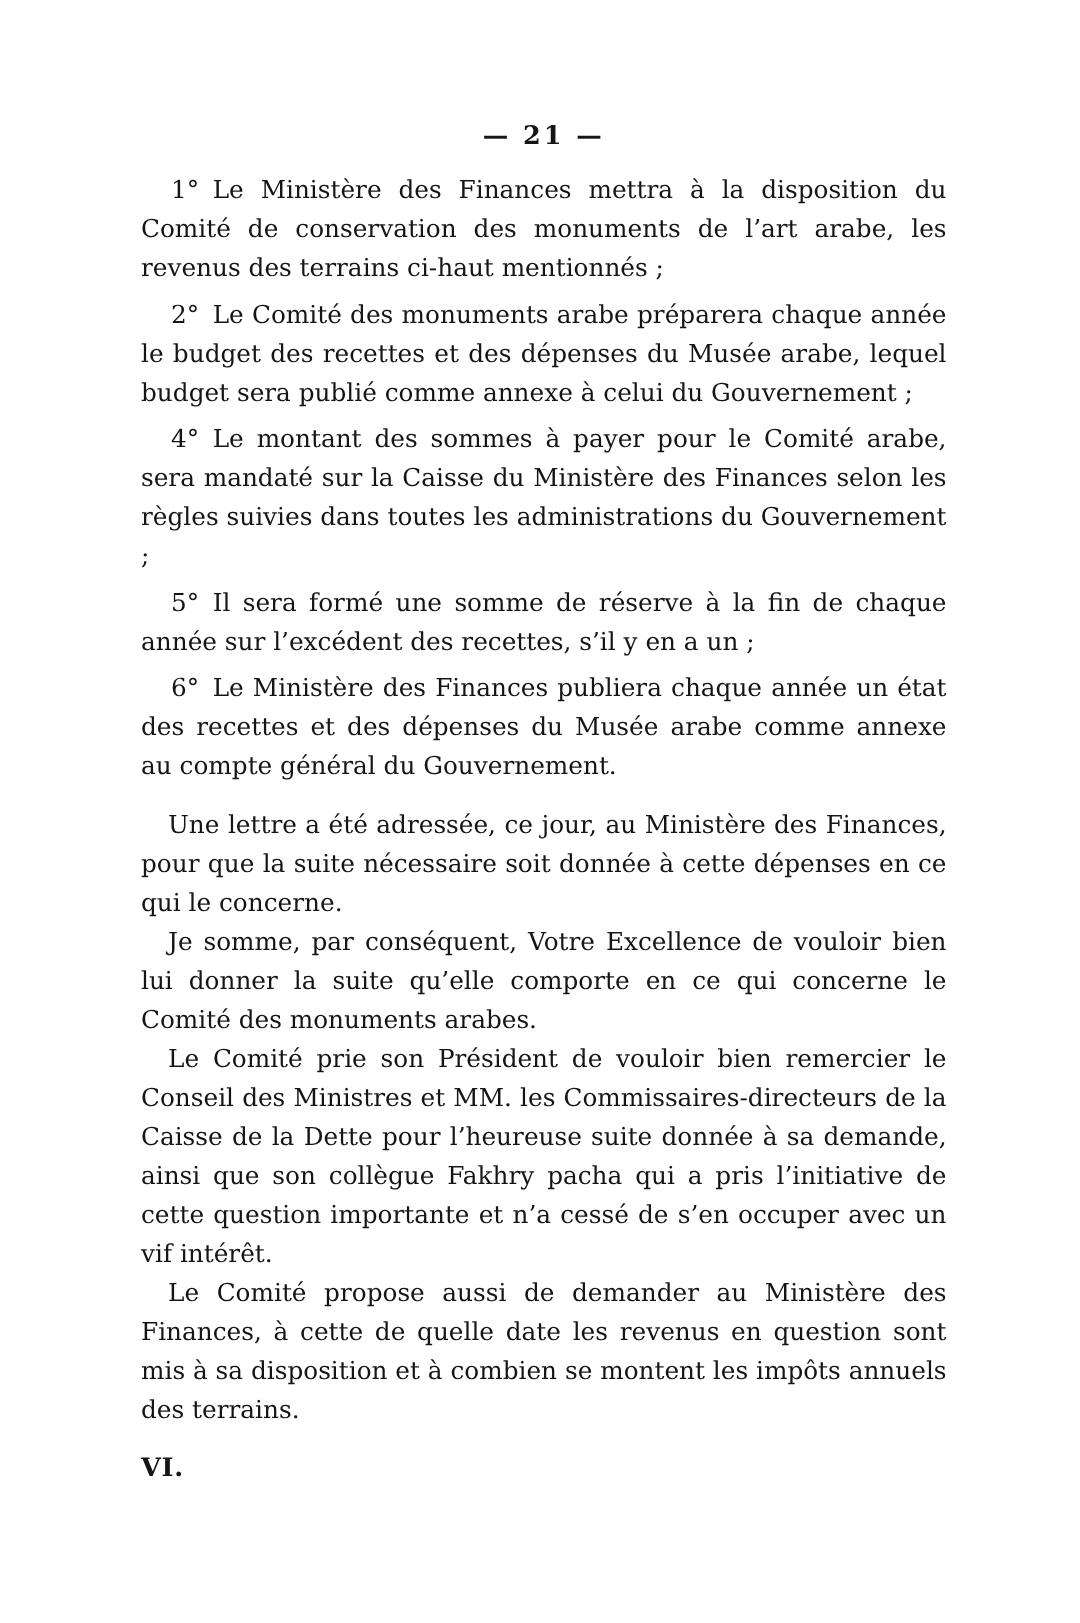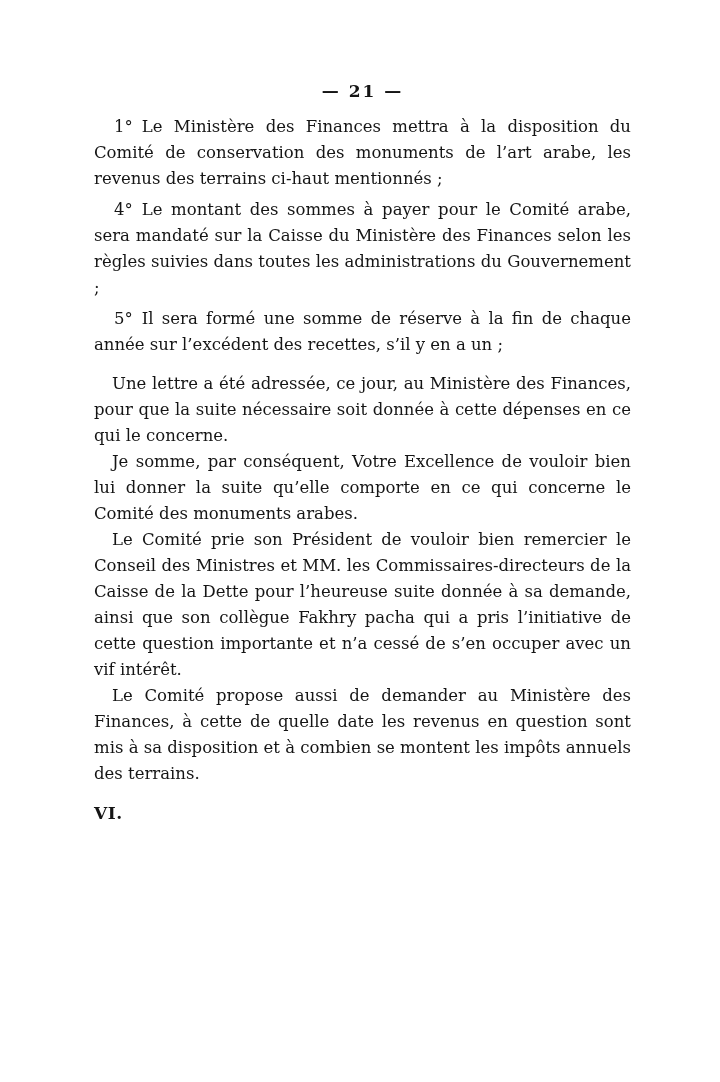--- a/index.html
+++ b/index.html
@@ -59,26 +59,28 @@
 </style>
 </head>
 <body>
 
 <div class="page">
 
   <div class="page-number">— 21 —</div>
 
   <p class="numbered-item"><span class="item-marker">1°</span><span>Le Ministère des Finances mettra à la disposition du Comité de conservation des monuments de l’art arabe, les revenus des terrains ci-haut mentionnés ;</span></p>
 
+  <p class="numbered-item"><span class="item-marker">2°</span><span>Le Comité des monuments arabe préparera chaque année le budget des recettes et des dépenses du Musée arabe, lequel budget sera publié comme annexe à celui du Gouvernement ;</span></p>
 
 
   <p class="numbered-item"><span class="item-marker">4°</span><span>Le montant des sommes à payer pour le Comité arabe, sera mandaté sur la Caisse du Ministère des Finances selon les règles suivies dans toutes les administrations du Gouvernement ;</span></p>
 
   <p class="numbered-item"><span class="item-marker">5°</span><span>Il sera formé une somme de réserve à la fin de chaque année sur l’excédent des recettes, s’il y en a un ;</span></p>
 
+  <p class="numbered-item"><span class="item-marker">6°</span><span>Le Ministère des Finances publiera chaque année un état des recettes et des dépenses du Musée arabe comme annexe au compte général du Gouvernement.</span></p>
 
   <div class="body-paragraphs">
     <p class="para">Une lettre a été adressée, ce jour, au Ministère des Finances, pour que la suite nécessaire soit donnée à cette dépenses en ce qui le concerne.</p>
     <p class="para">Je somme, par conséquent, Votre Excellence de vouloir bien lui donner la suite qu’elle comporte en ce qui concerne le Comité des monuments arabes.</p>
     <p class="para">Le Comité prie son Président de vouloir bien remercier le Conseil des Ministres et MM. les Commissaires-directeurs de la Caisse de la Dette pour l’heureuse suite donnée à sa demande, ainsi que son collègue Fakhry pacha qui a pris l’initiative de cette question importante et n’a cessé de s’en occuper avec un vif intérêt.</p>
     <p class="para">Le Comité propose aussi de demander au Ministère des Finances, à cette de quelle date les revenus en question sont mis à sa disposition et à combien se montent les impôts annuels des terrains.</p>
   </div>
 
   <div class="section-heading">VI.</div>
 

